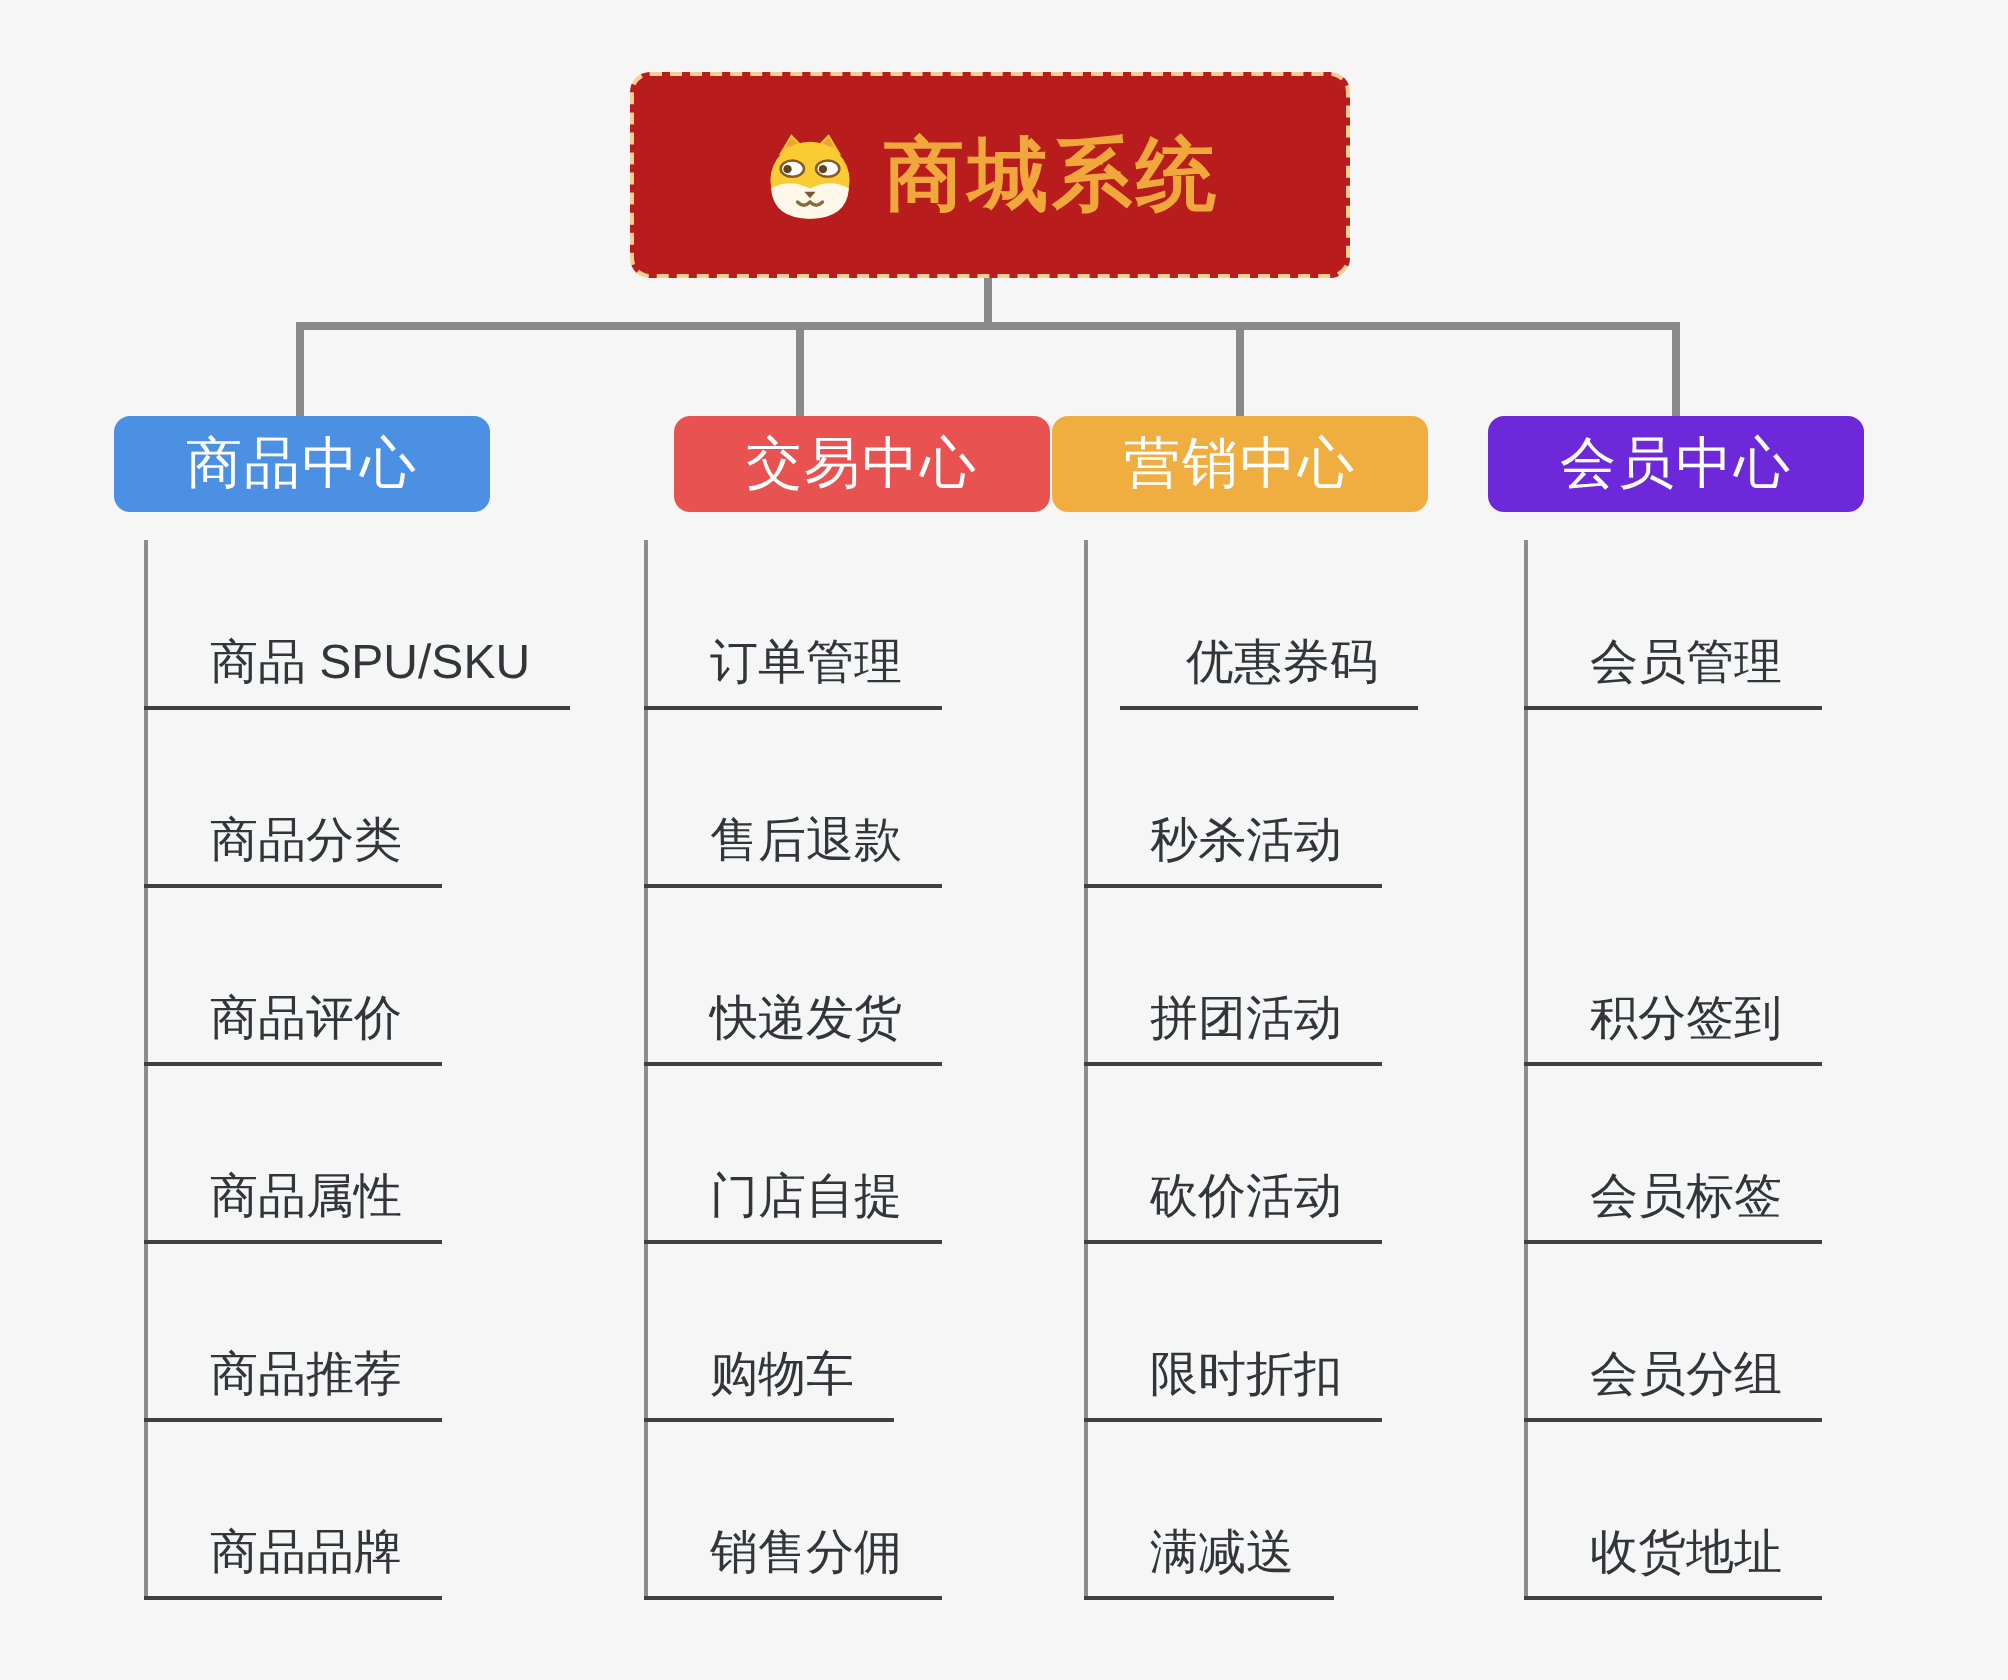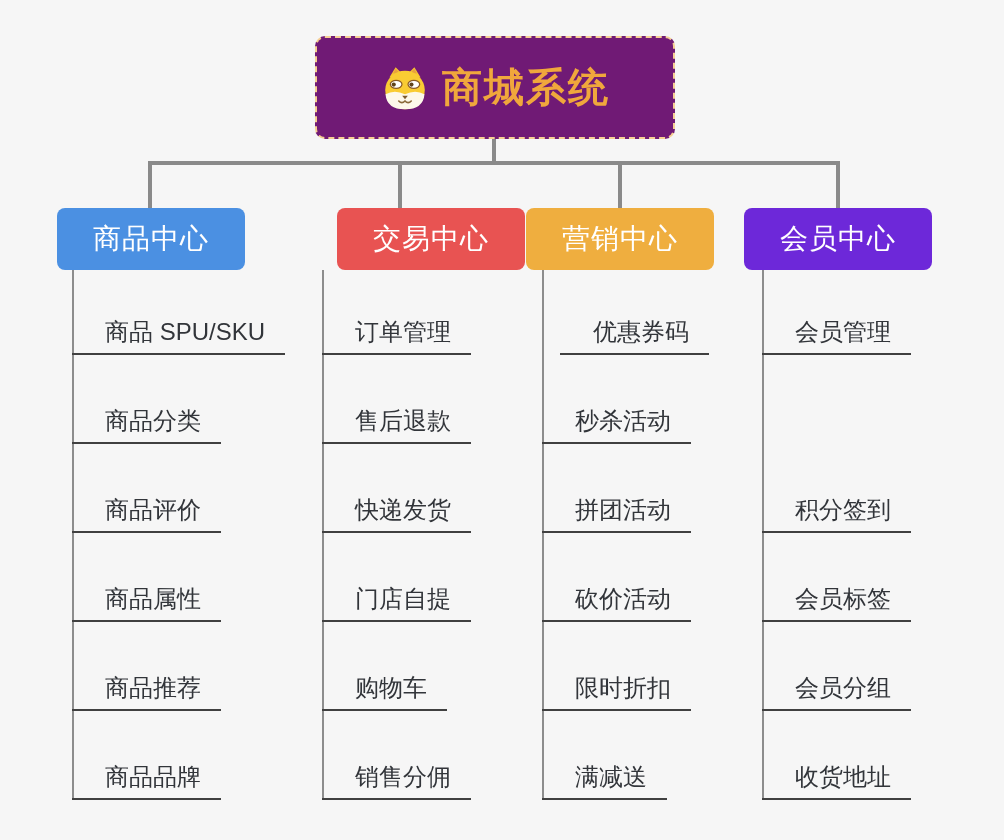--- a/index.html
+++ b/index.html
@@ -12,38 +12,38 @@
     width:1004px;height:840px;
     background:#f6f6f6;
     overflow:hidden;
   }
   .connector-layer{
     position:absolute;left:0;top:0;width:1004px;height:840px;
     pointer-events:none;
   }
   .root-node{
     position:absolute;left:315px;top:36px;width:360px;height:103px;
-    background:#701a75;
+    background:#b91c1c;
     border:2px dashed #f6cf92;
     border-radius:10px;
     box-sizing:border-box;
     display:flex;align-items:center;justify-content:center;
     gap:12px;
     z-index:2;
   }
   .root-title{
     font-size:40px;
     font-weight:600;
     letter-spacing:2px;
     color:#f0a73c;
     white-space:nowrap;
   }
   .root-icon{display:inline-flex;line-height:0;}
   .branch-header{
-    position:absolute;width:188px;height:62px;
+    position:absolute;width:188px;height:48px;
     border-radius:8px;
     display:flex;align-items:center;justify-content:center;
     color:#ffffff;
     font-size:28px;
     letter-spacing:1px;
     white-space:nowrap;
     z-index:2;
   }
   .branch-line{
     position:absolute;width:2px;height:530px;top:270px;

